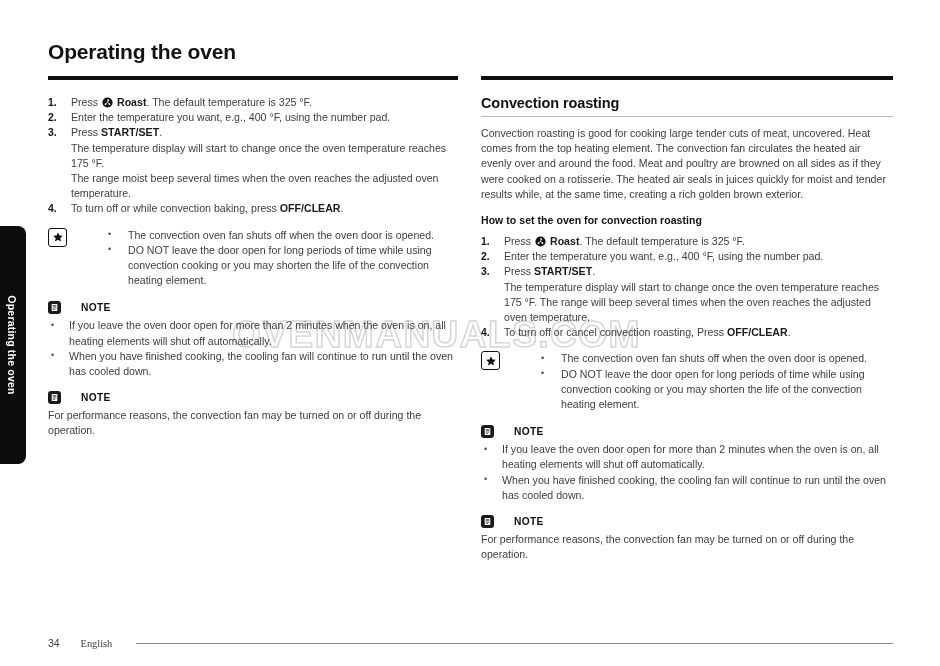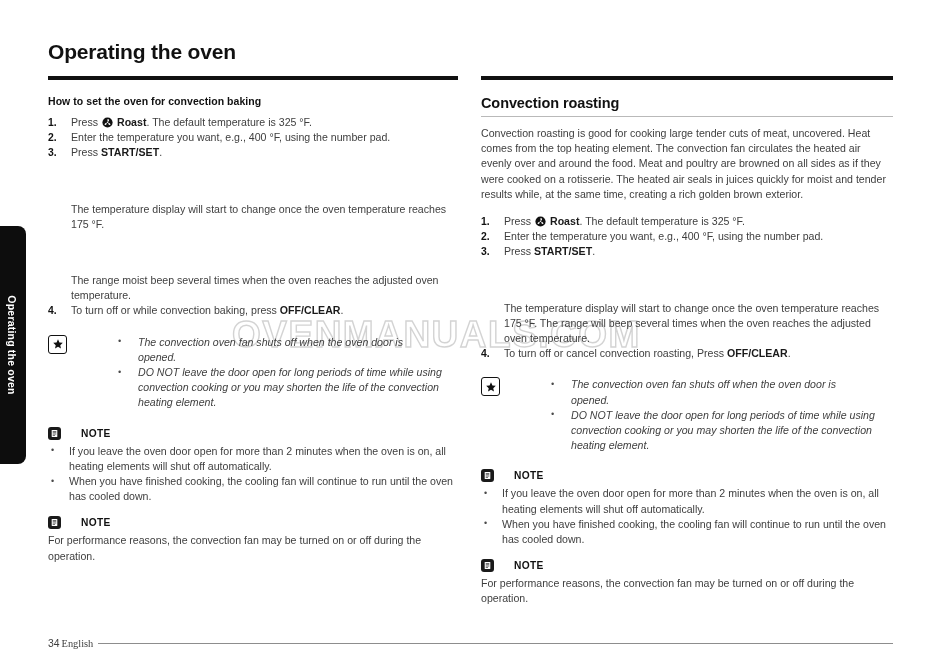--- a/index.html
+++ b/index.html
@@ -116,21 +116,20 @@
     left: 0;
     top: 0;
     font-weight: bold;
     color: #111111;
     font-size: 10.4px;
   }
   .cont {
     font-size: 10.6px;
     line-height: 15.2px;
     color: #3e3e3e;
-    margin-top: 41px;
   }
   b, .b { font-weight: bold; color: #1a1a1a; }
 
   
   .fan-icon {
     display: inline-block;
     width: 11px;
     height: 11px;
     vertical-align: -1.5px;
     position: relative;
@@ -152,23 +151,22 @@
     height: 19px;
     border: 1.4px solid #111111;
     border-radius: 3px;
     box-sizing: border-box;
     display: flex;
     align-items: center;
     justify-content: center;
   }
   .tip-block ul {
     list-style: none;
-    margin: 16px;
+    margin: 6px;
     padding: 0;
-    font-style: italic;
   }
   .tip-block ul > li {
     position: relative;
     padding-left: 22px;
     font-size: 10.6px;
     line-height: 15.2px;
     color: #3e3e3e;
   }
   .tip-block ul > li::before {
     content: "\2022";
@@ -240,21 +238,21 @@
   }
 
   
   .footer {
     position: absolute;
     left: 48px;
     bottom: 17px;
     width: 845px;
     display: flex;
     align-items: center;
-    gap: 2px;
+    gap: 21px;
   }
   .footer-page {
     font-size: 10.4px;
     color: #3e3e3e;
   }
   .footer-lang {
     font-size: 10.4px;
     color: #3e3e3e;
     font-family: Liberation Serif, serif;
   }
@@ -273,21 +271,20 @@
 </div>
 
 <div class="page-title">Operating the oven</div>
 <div class="rule-thick" id="rule-left"></div>
 <div class="rule-thick" id="rule-right"></div>
 
 <div class="watermark">OVENMANUALS.COM</div>
 
 <div class="col col-left">
 
-  <div class="sub-head">How to set the oven for convection baking</div>
 
   <ol class="steps">
 
     <li>
       <span class="num">1.</span>
       <span>Press</span>
       <span class="fan-icon">
         <svg width="11" height="11" viewBox="0 0 22 22" aria-hidden="true">
           <circle cx="11" cy="11" r="10.2" fill="#111111"></circle>
           <path d="M11 4.2 C13.6 4.2 14.9 6.2 13.6 8.1 C12.9 9.1 12.0 9.8 11 10.2 C11 8.2 11 6.1 11 4.2 Z" fill="#ffffff"></path>
@@ -365,20 +362,21 @@
 
 </div>
 
 <div class="col col-right">
 
   <div class="sec-head">Convection roasting</div>
   <div class="sec-rule"></div>
 
   <div class="body-p">Convection roasting is good for cooking large tender cuts of meat, uncovered. Heat comes from the top heating element. The convection fan circulates the heated air evenly over and around the food. Meat and poultry are browned on all sides as if they were cooked on a rotisserie. The heated air seals in juices quickly for moist and tender results while, at the same time, creating a rich golden brown exterior.</div>
 
+  <div class="sub-head">How to set the oven for convection roasting</div>
 
   <ol class="steps">
 
     <li>
       <span class="num">1.</span>
       <span>Press</span>
       <span class="fan-icon">
         <svg width="11" height="11" viewBox="0 0 22 22" aria-hidden="true">
           <circle cx="11" cy="11" r="10.2" fill="#111111"></circle>
           <path d="M11 4.2 C13.6 4.2 14.9 6.2 13.6 8.1 C12.9 9.1 12.0 9.8 11 10.2 C11 8.2 11 6.1 11 4.2 Z" fill="#ffffff"></path>

